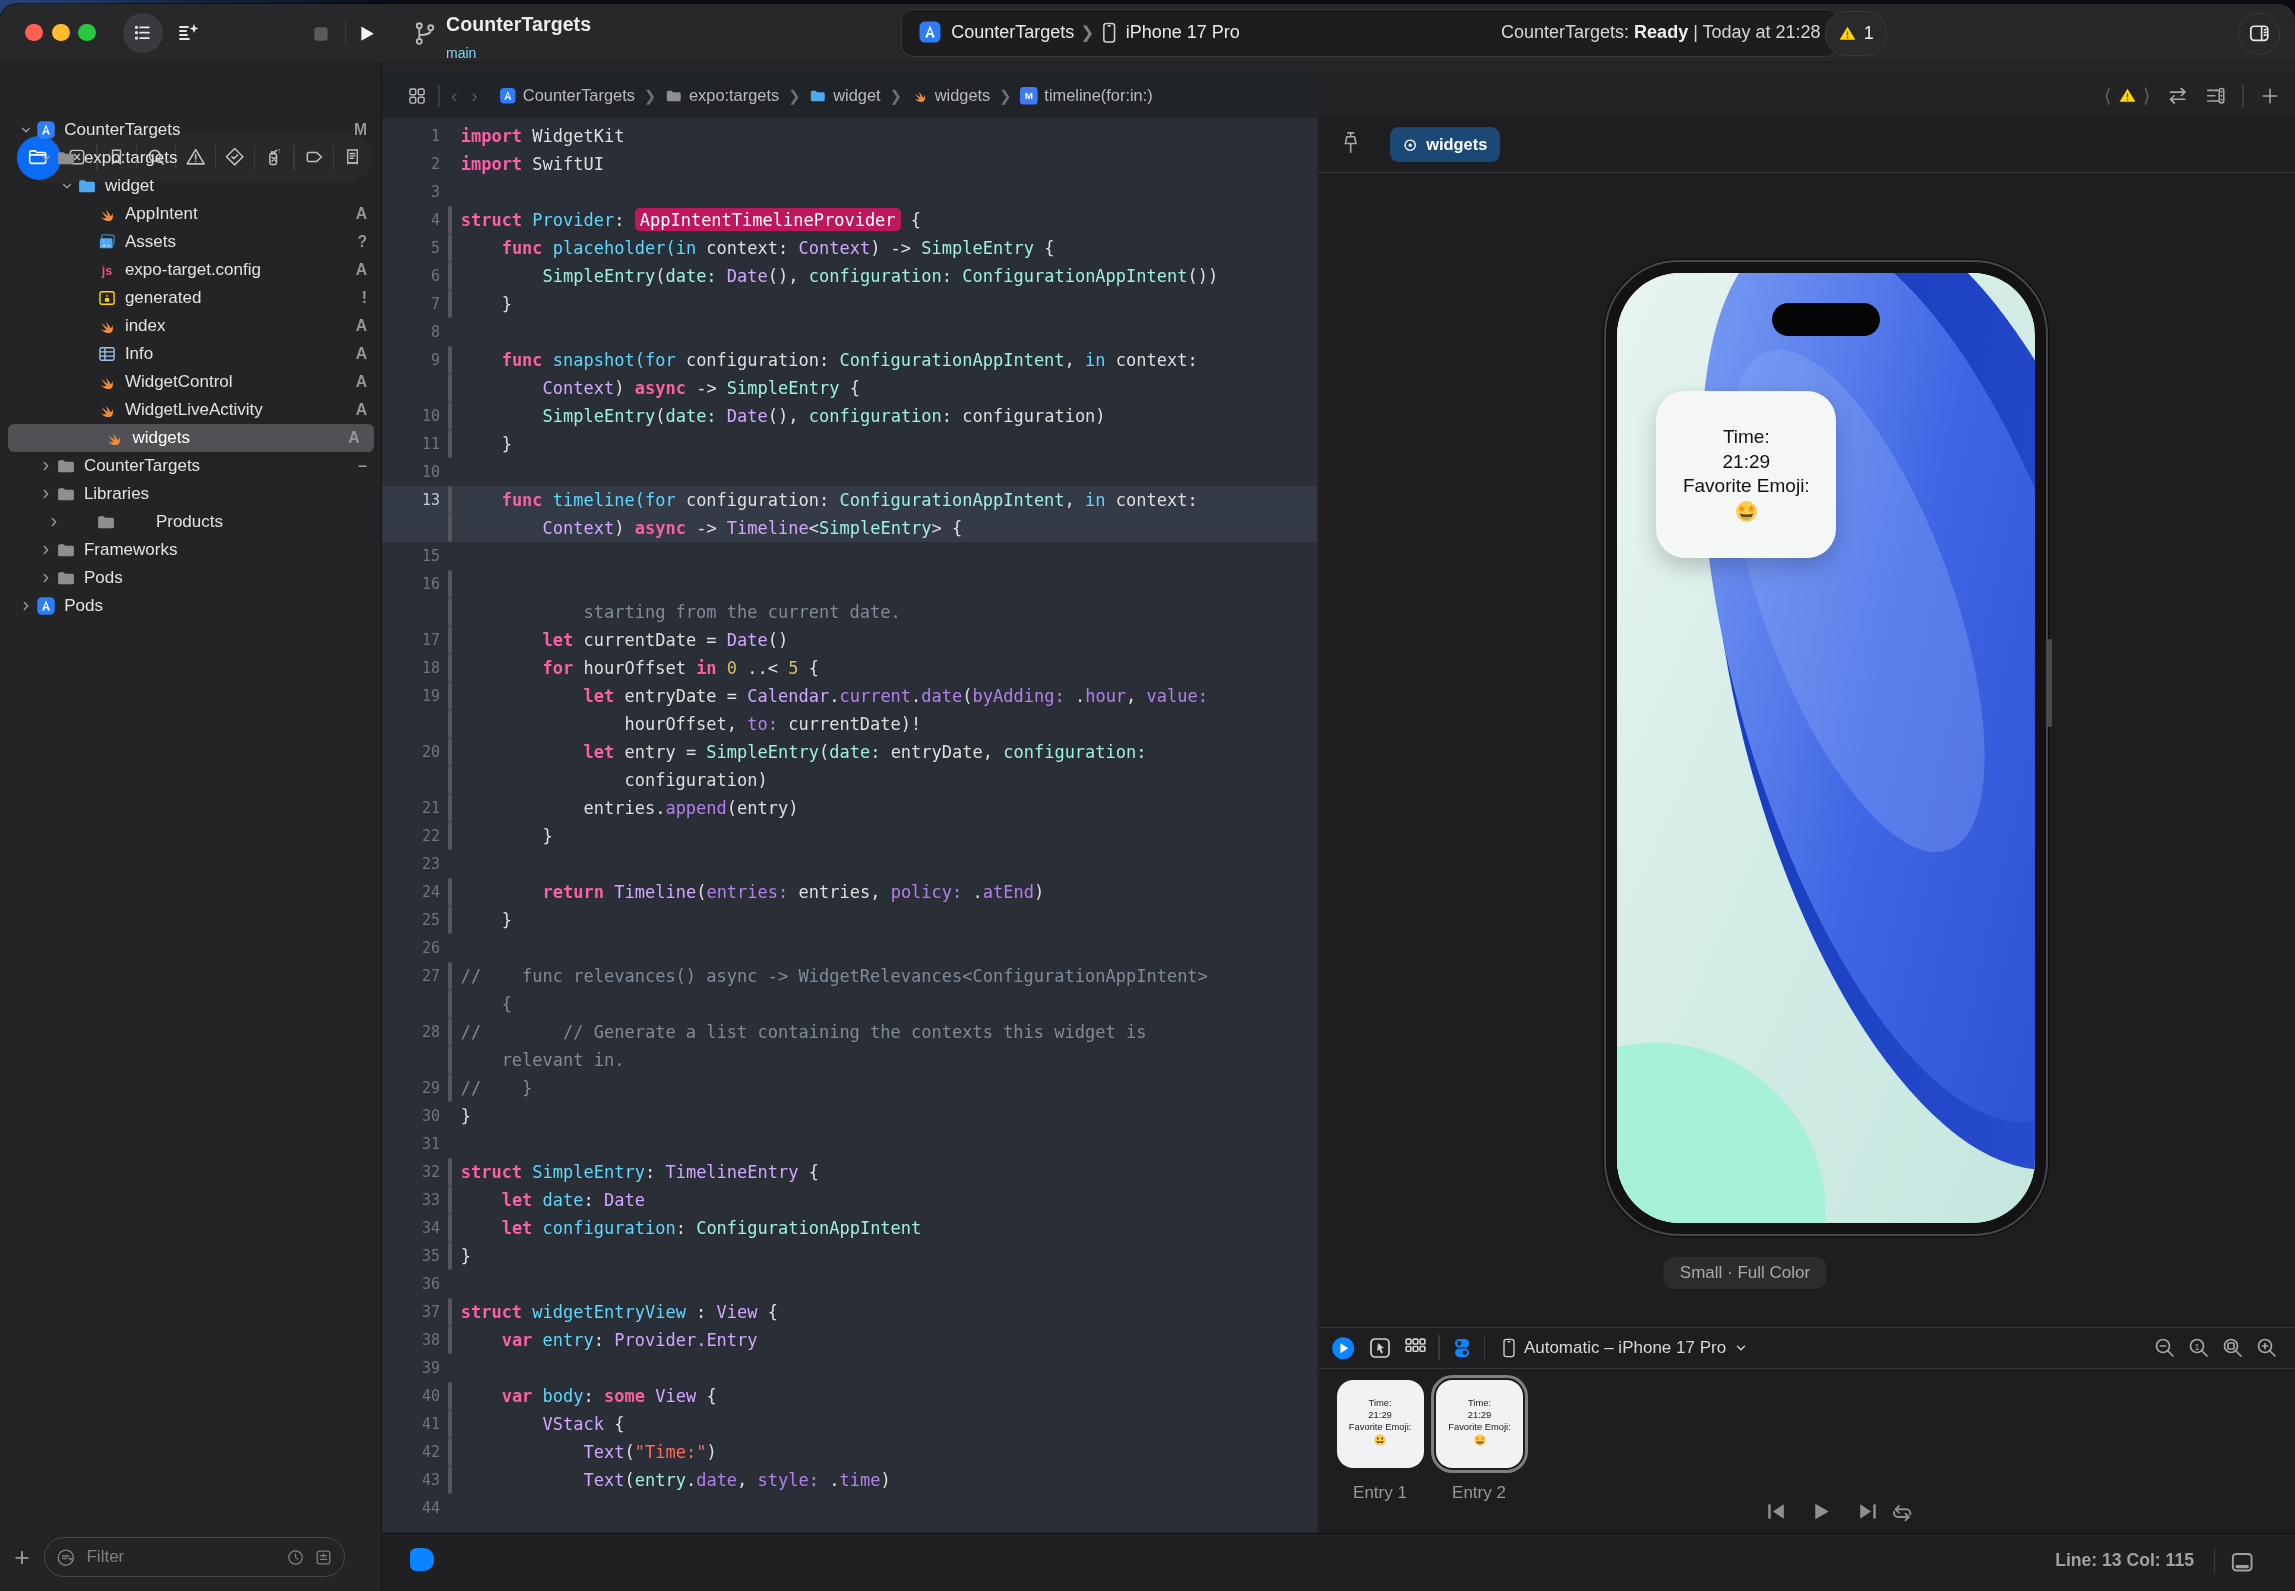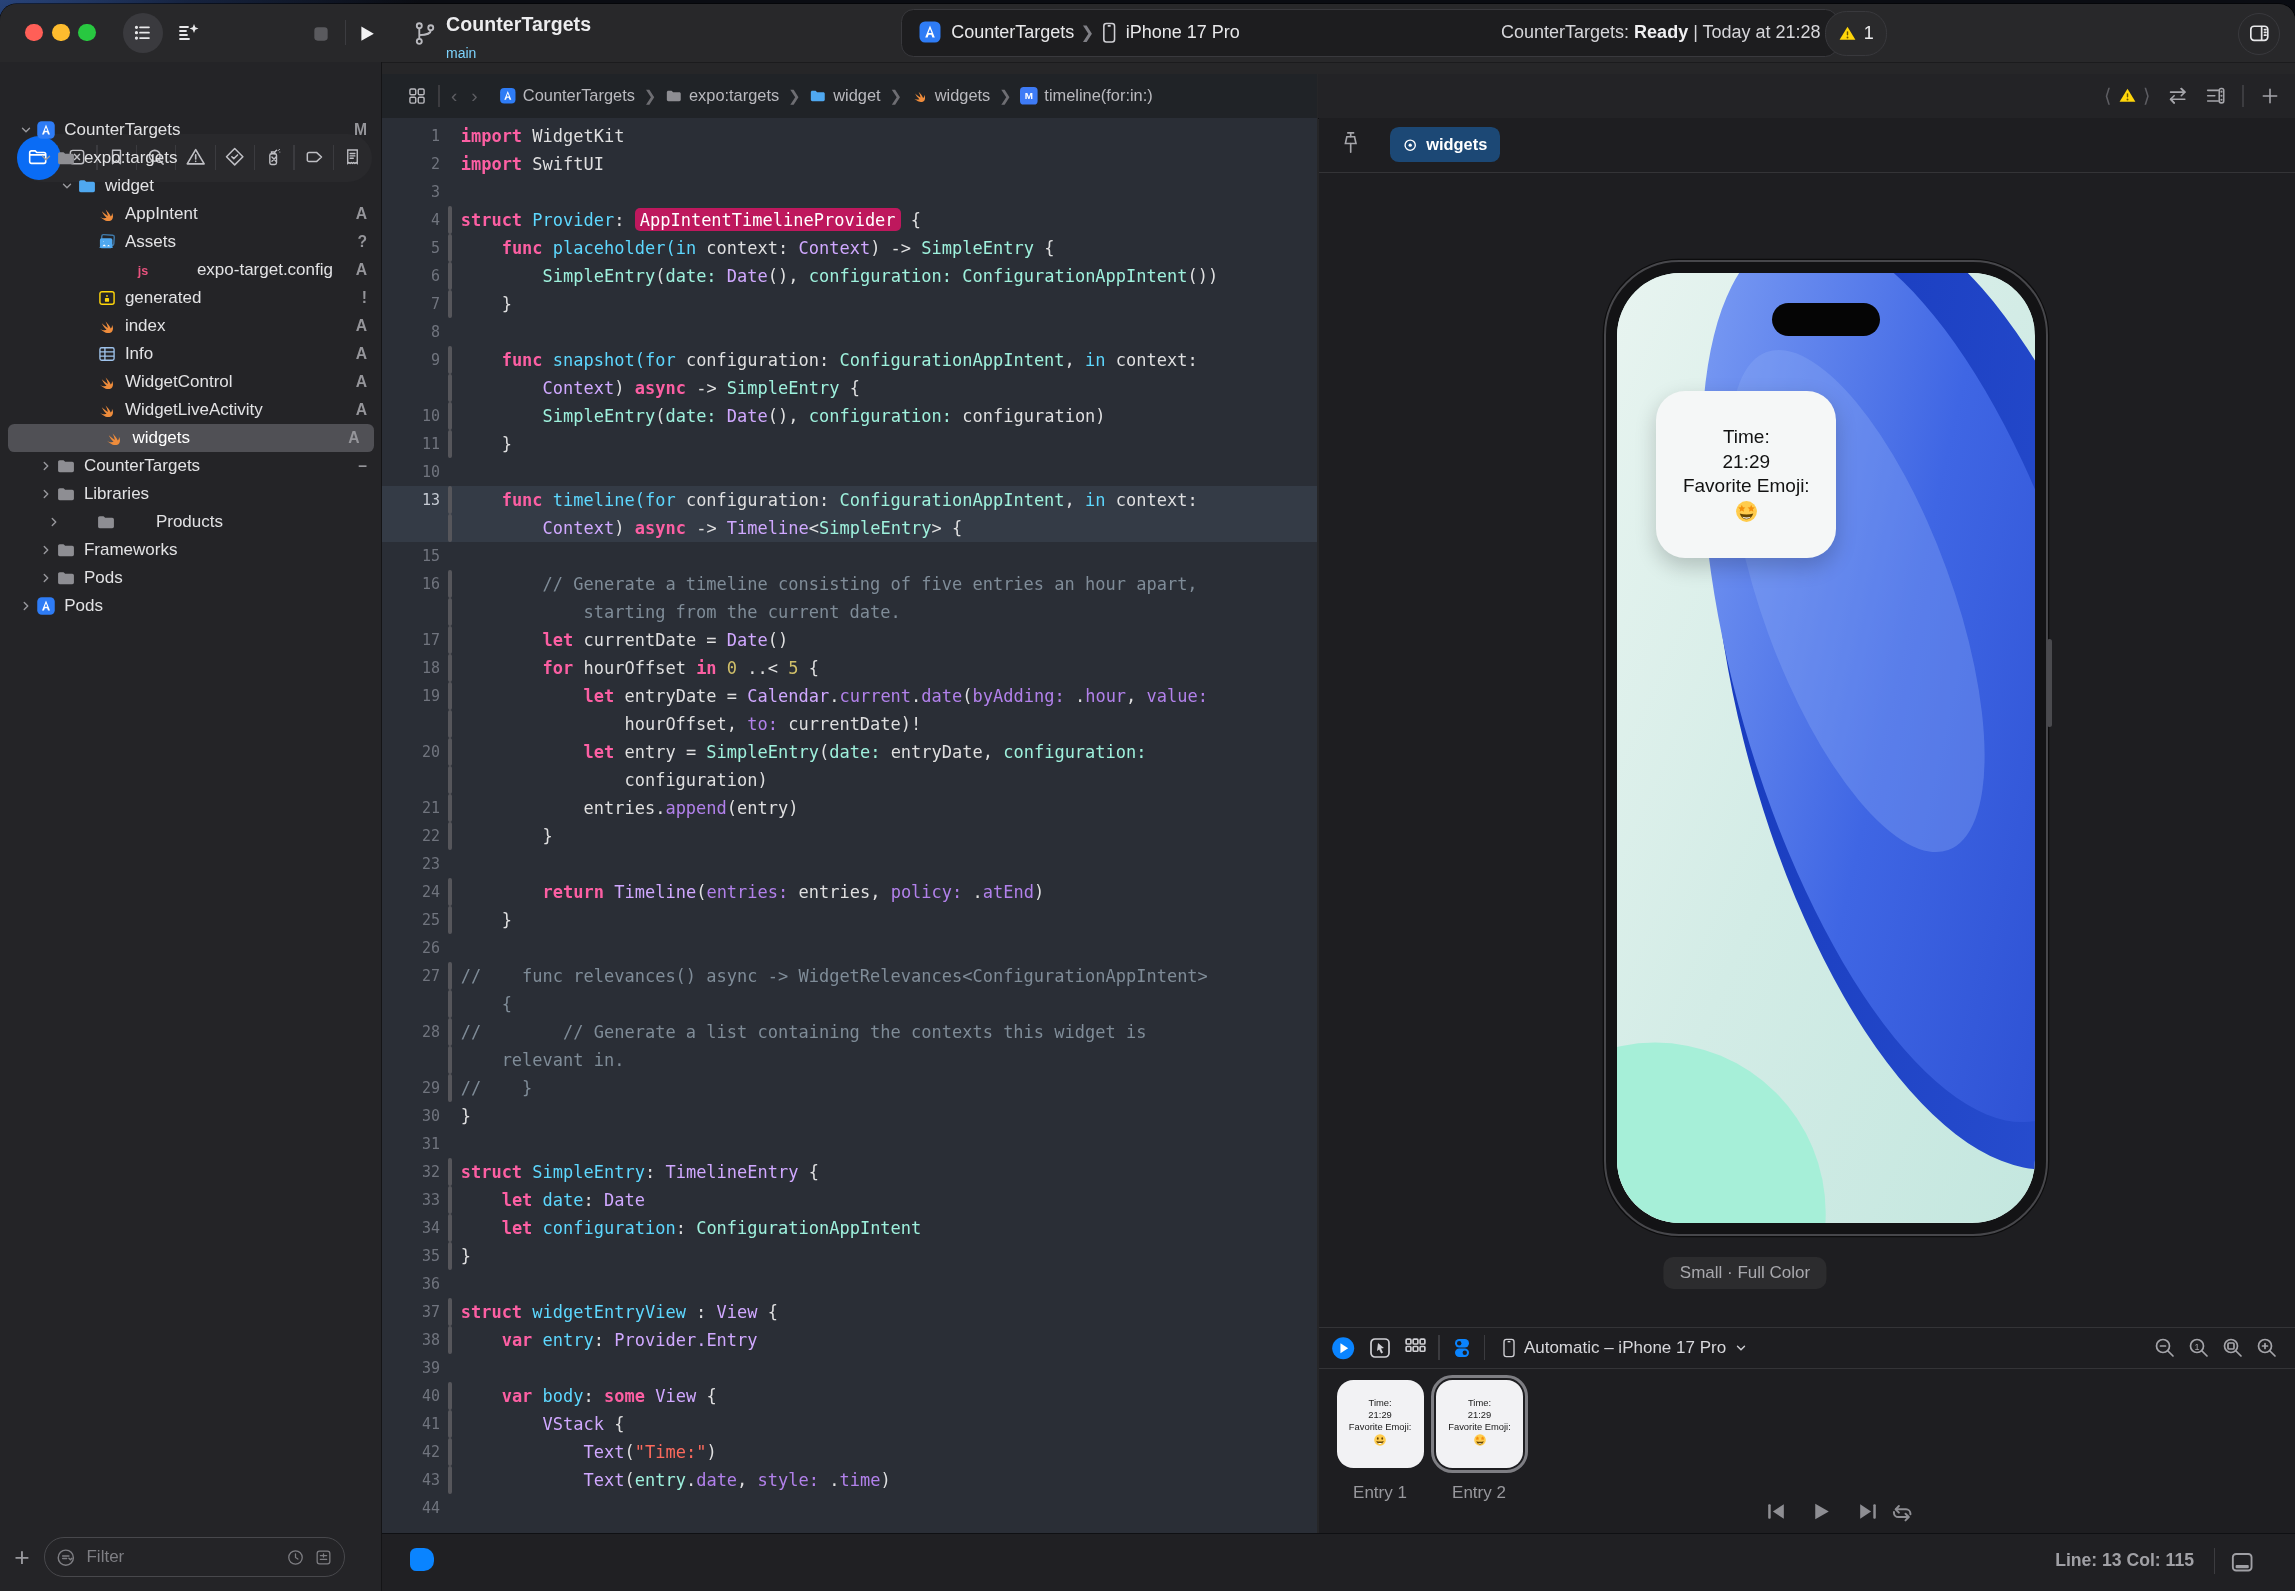--- a/index.html
+++ b/index.html
@@ -331,21 +331,21 @@
               <svg viewBox="0 0 24 24" fill="none" stroke="#4fa8f0" stroke-width="1.7">
                 <rect x="5.5" y="3.5" width="15" height="12" rx="2" transform="rotate(4 13 9)" opacity="0.65"></rect>
                 <rect x="3.5" y="7.5" width="15" height="12" rx="2" fill="#4fa8f0" stroke="none"></rect>
                 <circle cx="8" cy="11.5" r="1.4" fill="#fff"></circle>
                 <path d="M4.5 18l4-4.5 3 3 2.5-2.5 3.5 4z" fill="#fff"></path>
               </svg>
             </span>
             <span class="lbl">Assets</span>
             <span class="badge">?</span>
           </div>
-          <div class="trow" style="padding-left: 77px; gap: 36px;">
+          <div class="trow" style="padding-left: 77px;">
             <span class="disc"></span>
             <span class="ticon">
               <svg viewBox="0 0 24 24" style="font-size:27px">
                 <text x="12" y="17.5" font-size="15" font-weight="bold" fill="#e8527e" text-anchor="middle" font-family="Liberation Sans">js</text>
               </svg>
             </span>
             <span class="lbl">expo-target.config</span>
             <span class="badge">A</span>
           </div>
           <div class="trow" style="padding-left: 77px;">
@@ -679,21 +679,20 @@
             <span class="ctext"><span>        </span><span class="tok-ty">Context</span><span>) </span><span class="tok-k">async</span><span> -&gt; </span><span class="tok-ty">Timeline</span><span>&lt;</span><span class="tok-pr">SimpleEntry</span><span>&gt; {</span></span>
           </div>
           <div class="crow">
             <span class="lnum">15</span>
             <span class="chg"></span>
             <span class="ctext"></span>
           </div>
           <div class="crow">
             <span class="lnum">16</span>
             <span class="chg on"></span>
-            <span class="ctext"><span class="tok-c">        // Generate a timeline consisting of five entries an hour apart,</span></span>
           </div>
           <div class="crow">
             <span class="lnum"></span>
             <span class="chg on"></span>
             <span class="ctext"><span class="tok-c">            starting from the current date.</span></span>
           </div>
           <div class="crow">
             <span class="lnum">17</span>
             <span class="chg on"></span>
             <span class="ctext"><span>        </span><span class="tok-k">let</span><span> currentDate = </span><span class="tok-ty">Date</span><span>()</span></span>

